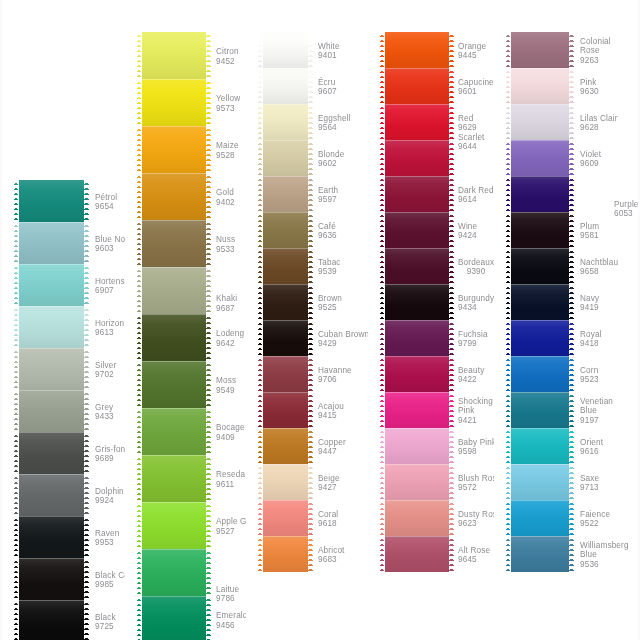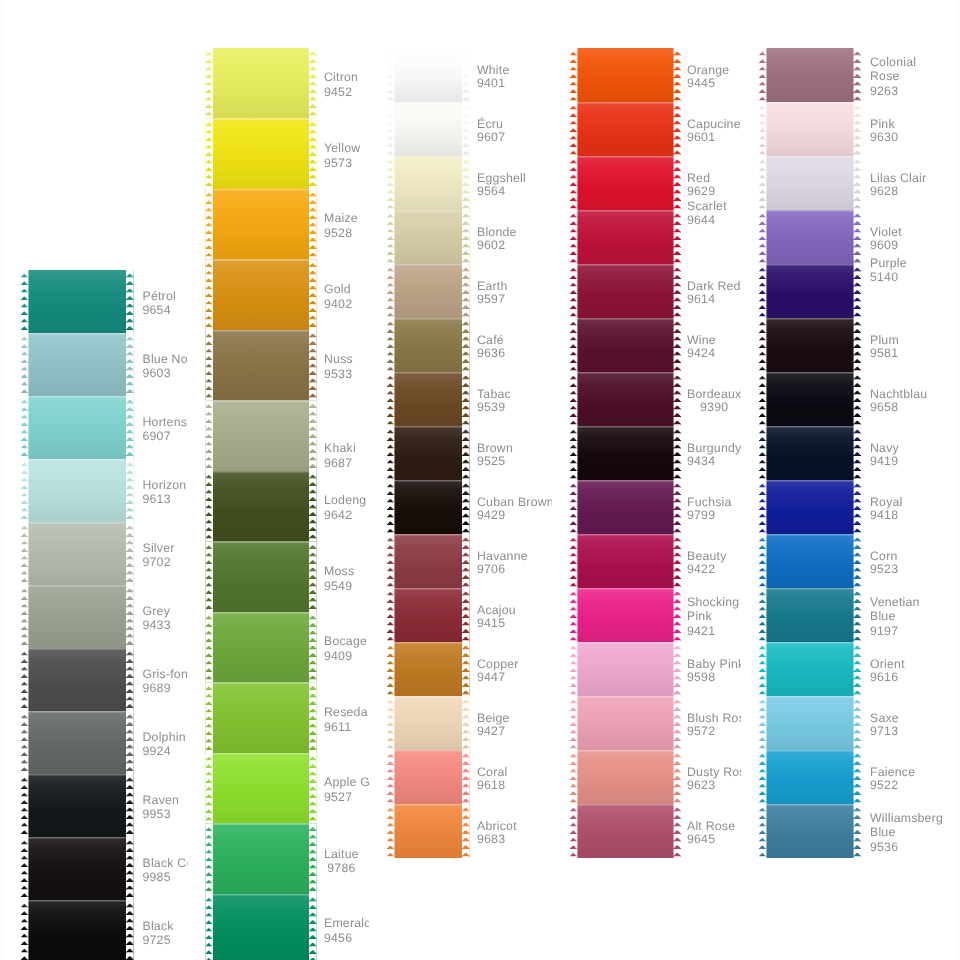--- a/index.html
+++ b/index.html
@@ -373,21 +373,21 @@
           <span class="nm">Reseda</span>
           <span class="cd">9611</span>
         </div>
       </div>
       <div class="lab" style="top: 485.1px; color: rgb(141, 141, 146);">
         <div>
           <span class="nm">Apple Green</span>
           <span class="cd">9527</span>
         </div>
       </div>
-      <div class="lab" style="top: 533px; color: rgb(141, 141, 146); text-align: center;">
+      <div class="lab" style="top: 553px; color: rgb(141, 141, 146);">
         <div>
           <span class="nm">Laitue</span>
           <span class="cd">9786</span>
         </div>
       </div>
       <div class="lab" style="top: 579.1px; color: rgb(141, 141, 146);">
         <div>
           <span class="nm">Emerald</span>
           <span class="cd">9456</span>
         </div>
@@ -873,24 +873,24 @@
           <span class="nm">Lilas Clair</span>
           <span class="cd">9628</span>
         </div>
       </div>
       <div class="lab" style="top: 117.6px; color: rgb(141, 141, 146);">
         <div>
           <span class="nm">Violet</span>
           <span class="cd">9609</span>
         </div>
       </div>
-      <div class="lab" style="top: 139px; color: rgb(141, 141, 146);">
+      <div class="lab" style="top: 168px; color: rgb(141, 141, 146); margin-left: 34px;">
         <div>
           <span class="nm">Purple</span>
-          <span class="cd">5140</span>
+          <span class="cd">6053</span>
         </div>
       </div>
       <div class="lab" style="top: 189.6px; color: rgb(141, 141, 146);">
         <div>
           <span class="nm">Plum</span>
           <span class="cd">9581</span>
         </div>
       </div>
       <div class="lab" style="top: 225.6px; color: rgb(141, 141, 146);">
         <div>

